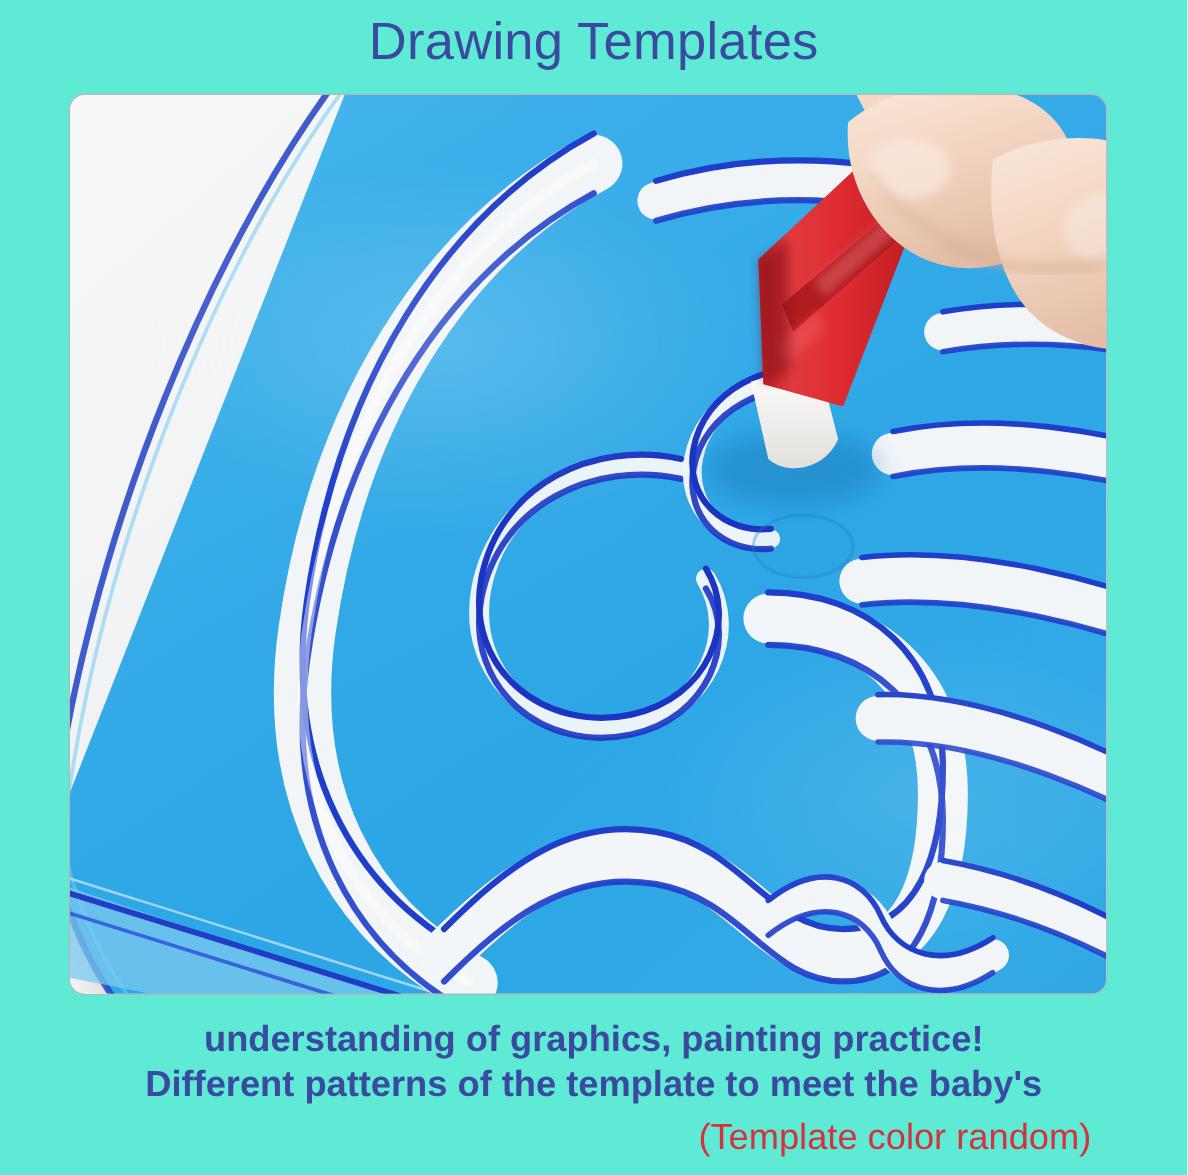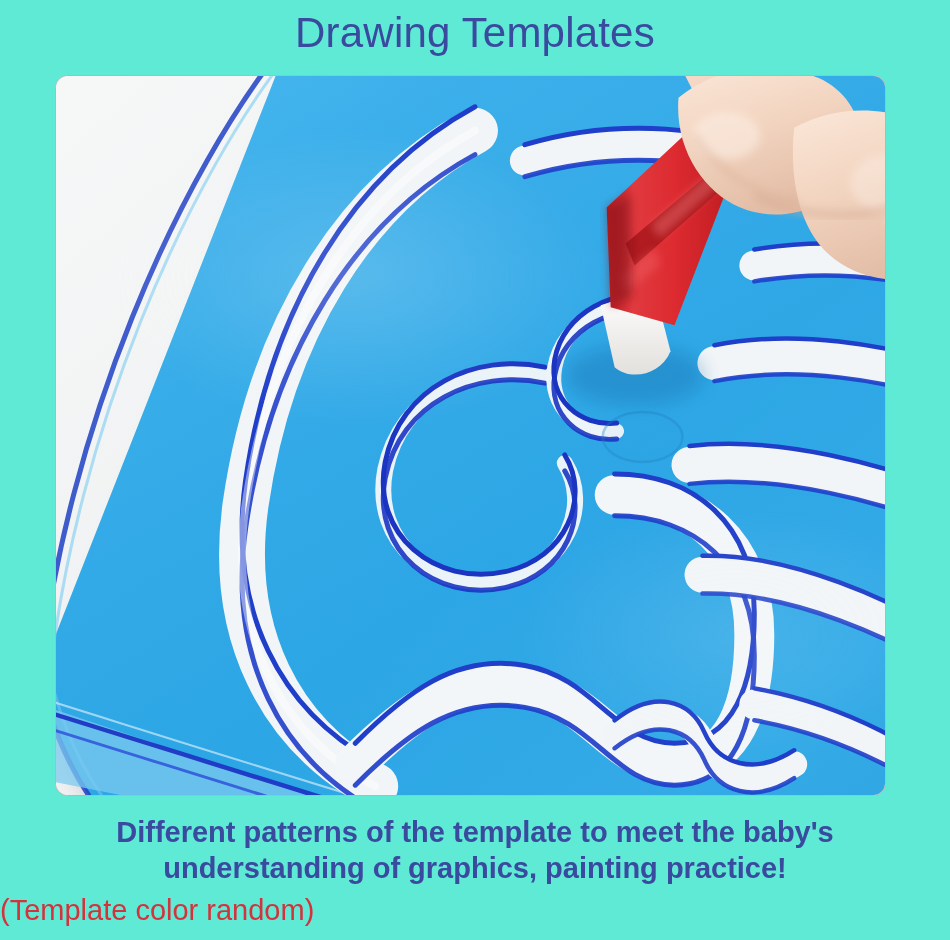--- a/index.html
+++ b/index.html
@@ -79,21 +79,21 @@
   }
   .caption .line {
     display: block;
     white-space: nowrap;
   }
   .note {
     position: absolute;
     left: 0;
     top: 892px;
     width: 873px;
-    text-align: left;
+    text-align: right;
     font-size: 29px;
     line-height: 36px;
     font-weight: 400;
     color: #d4323c;
     font-family: "Liberation Sans", sans-serif;
   }
 </style>
 </head>
 <body>
 
@@ -343,19 +343,19 @@
             <path d="M 640,60 C 664,96 700,120 744,126" fill="none" stroke="#d9ae96" stroke-width="6" opacity="0.45" filter="url(#soft)"></path>
           </g>
         </g>
 
         <rect x="0" y="0" width="831" height="721" fill="none"></rect>
       </svg>
     </div>
   </div>
 
   <div class="caption">
+    <span class="line">understanding of graphics, painting practice!</span>
     <span class="line">Different patterns of the template to meet the baby's</span>
-    <span class="line">understanding of graphics, painting practice!</span>
   </div>
 
   <div class="note">(Template color random)</div>
 
 </div>
 
 </body></html>

